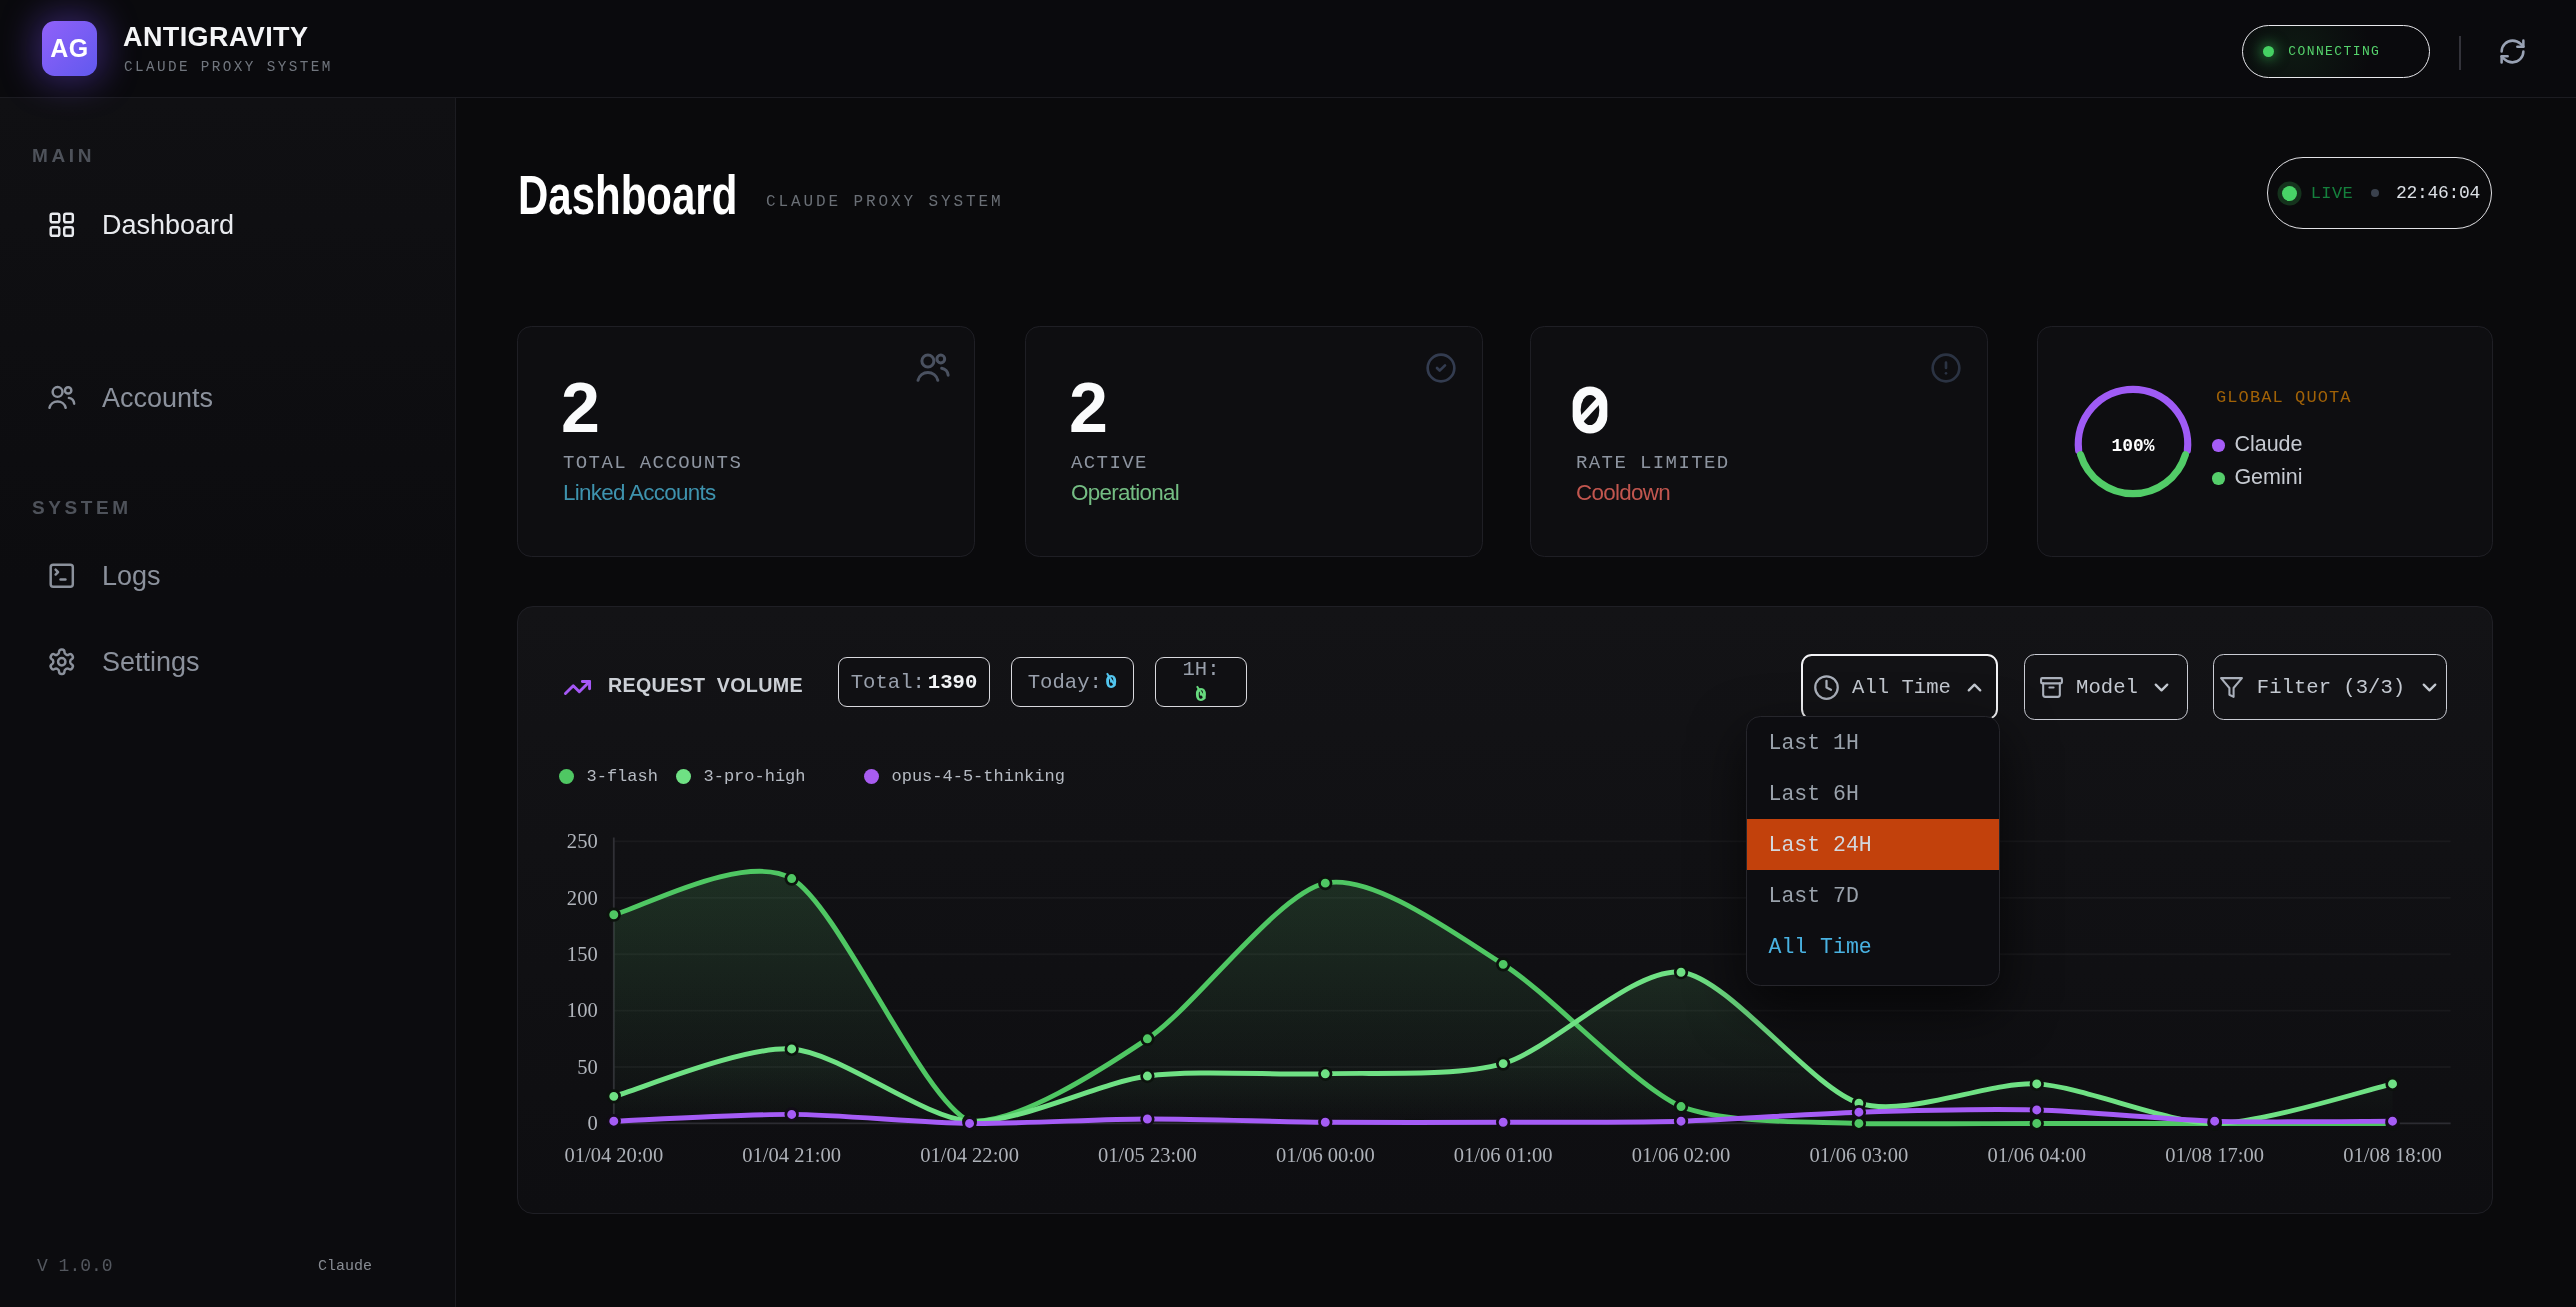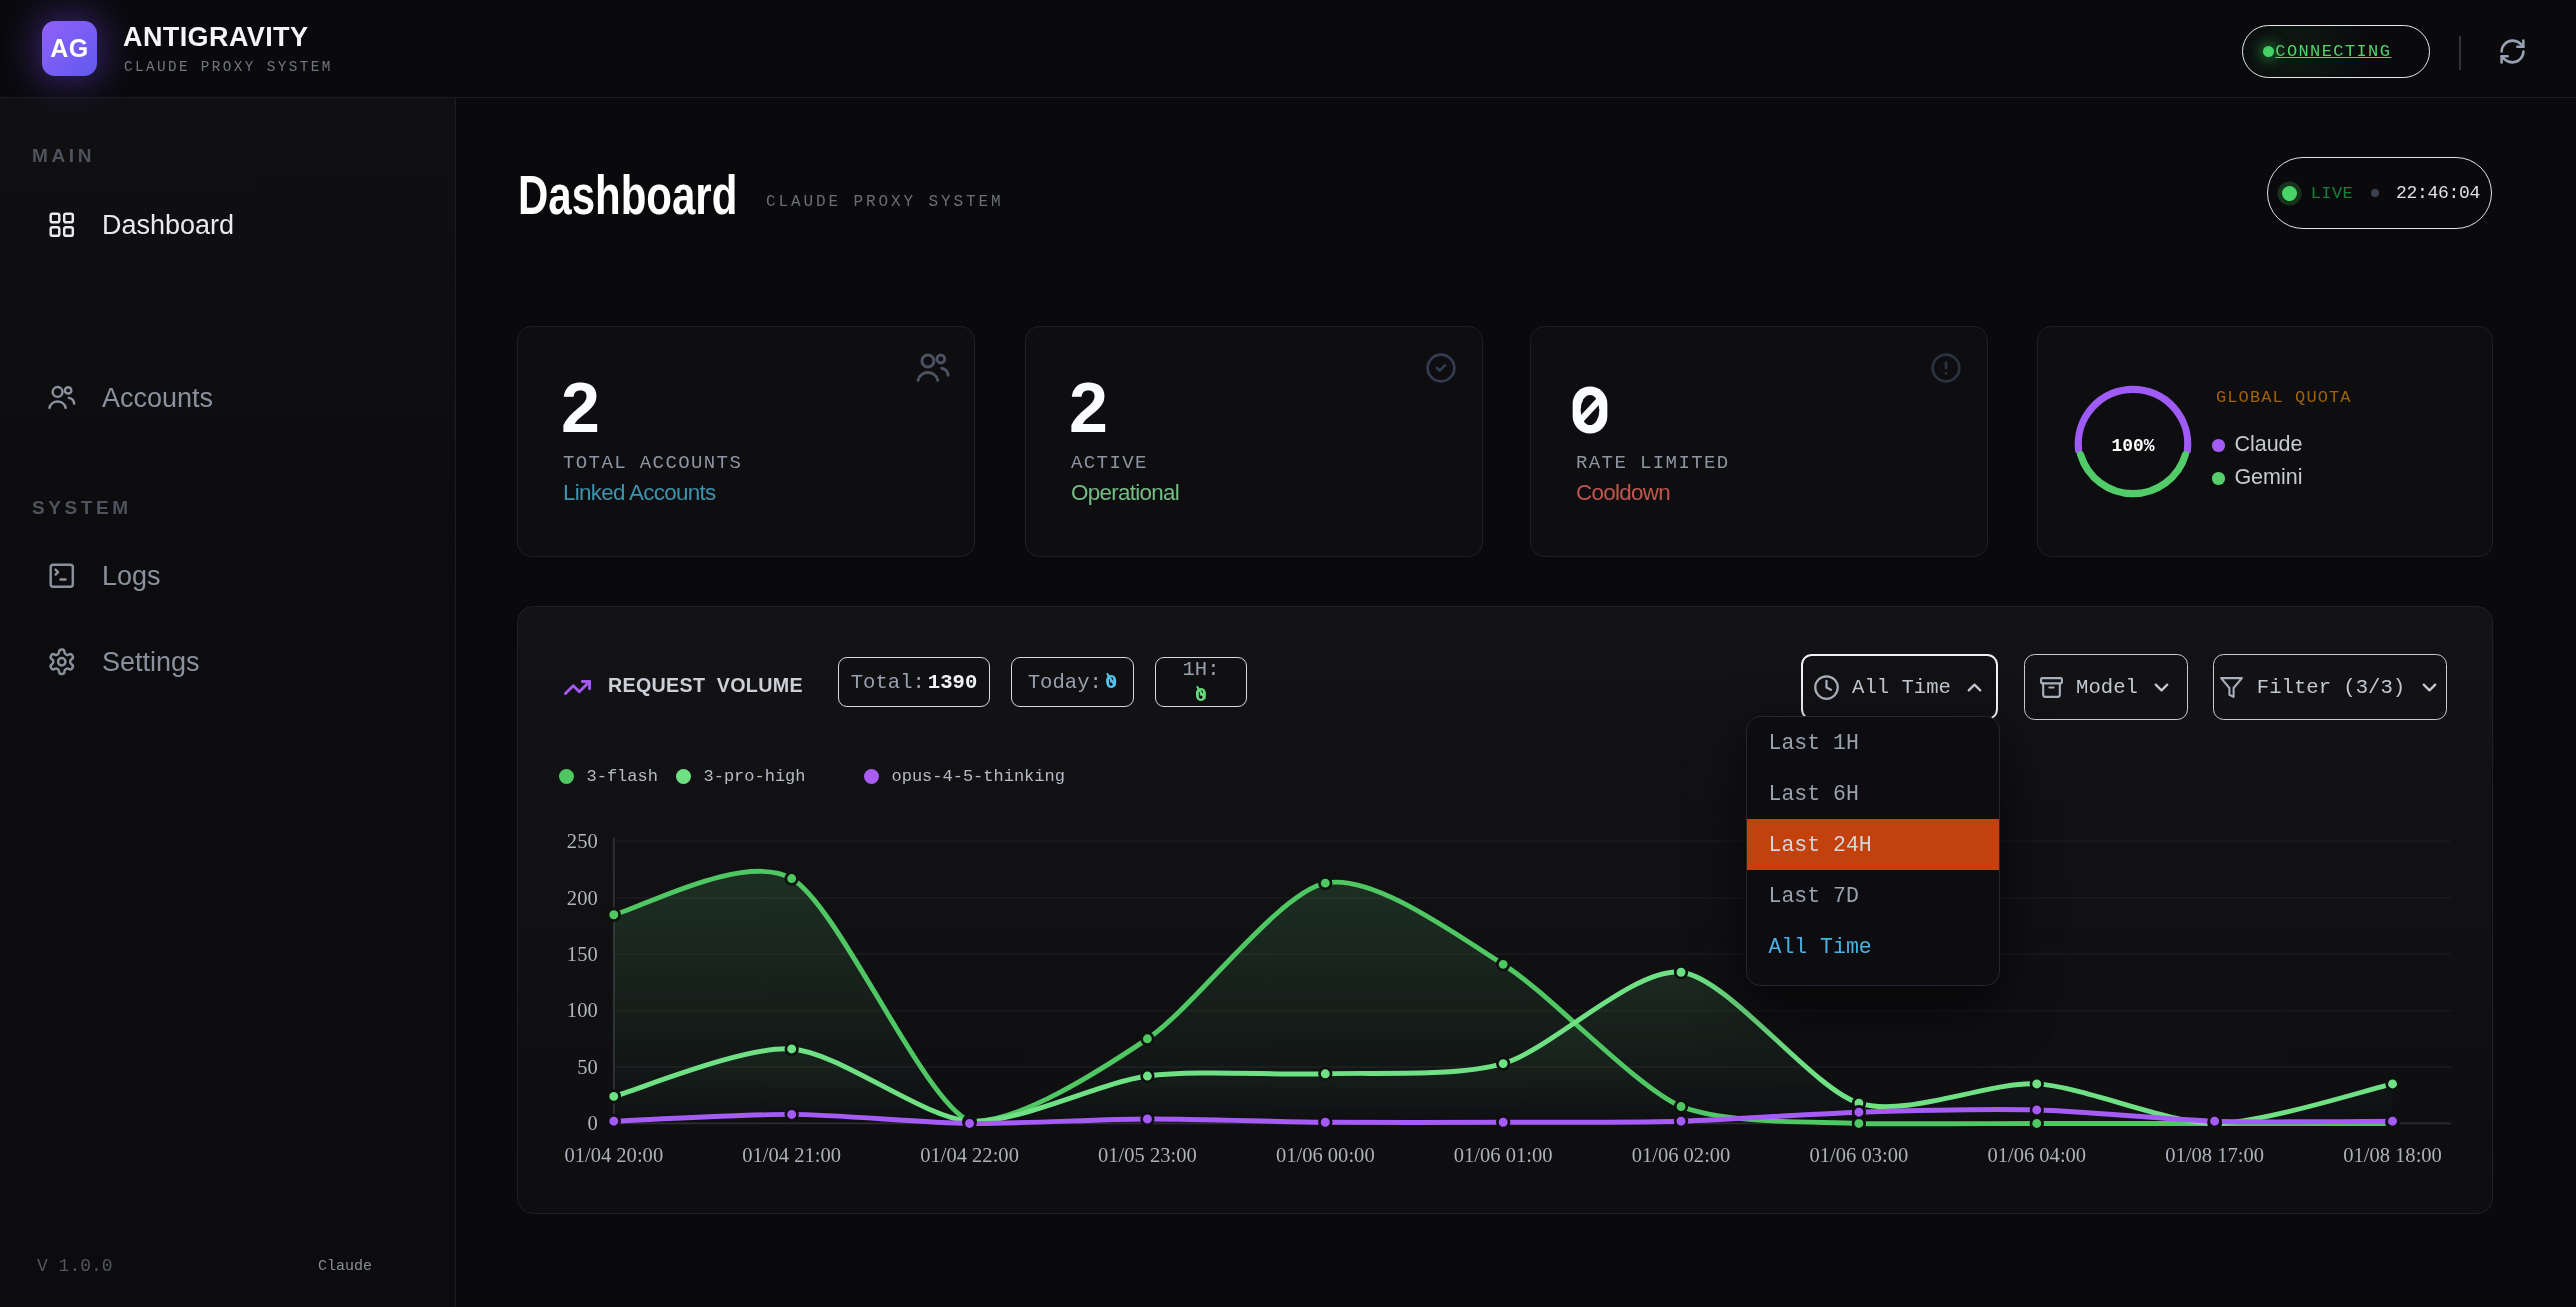--- a/index.html
+++ b/index.html
@@ -11,21 +11,21 @@
 #logo { position:absolute; left:42px; top:20.6px; width:55px; height:55px; border-radius:12.5px;
   background:linear-gradient(135deg,#9061f9 0%,#6159ee 100%);
   box-shadow:0 0 34px 7.2px rgba(124,77,255,.35);
   display:flex; align-items:center; justify-content:center;
   color:#fff; font-weight:bold; font-size:25px; letter-spacing:0.4px; }
 #brand-t { position:absolute; left:123px; top:22.4px; font-size:27px; font-weight:bold; color:#f4f5f7; letter-spacing:0.4px; }
 #brand-s { position:absolute; left:124px; top:59px; font-family:"Liberation Mono",monospace; font-size:14.3px; color:#71767e; letter-spacing:2.4px; }
 #conn { position:absolute; left:2242px; top:25px; width:188px; height:53px; border:1.8px solid #e8e8ec; border-radius:27px;
   display:flex; align-items:center; padding-left:19.7px; background:radial-gradient(circle at 28% 50%, rgba(46,160,67,.10), rgba(0,0,0,0) 55%); }
 #conn .dot { flex-shrink:0; width:11.6px; height:11.6px; border-radius:50%; background:#45d163; box-shadow:0 0 12.5px 2.7px rgba(64,220,100,.5); }
-#conn .txt { font-family:"Liberation Mono",monospace; font-size:17px; color:#55d36c; letter-spacing:1.4px; margin-left:1px;text-decoration:underline; }
+#conn .txt { font-family:"Liberation Mono",monospace; font-size:13px; color:#55d36c; letter-spacing:1.4px; margin-left:14px; }
 #hsep { position:absolute; left:2459px; top:36px; width:1.8px; height:34px; background:#33333a; }
 #refresh { position:absolute; left:2498px; top:37px; width:29px; height:29px; color:#99a2b4; }
 
 
 #sidebar { position:absolute; left:0; top:98px; width:456px; height:1209px; background:linear-gradient(180deg,#101013 0%,#0c0c0f 40%,#0c0c0f 100%); border-right:1.8px solid #1c1c21; z-index:20; }
 .sect { position:absolute; left:32px; font-size:19px; font-weight:bold; letter-spacing:3.6px; color:#4e525a; }
 .nav { position:absolute; left:0; width:456px; height:86px; display:flex; align-items:center; color:#8b919c; }
 .nav svg { position:absolute; left:47px; width:29.5px; height:29.5px; }
 .nav .lbl { position:absolute; left:102px; font-size:27px; }
 .nav.on { color:#e8eaee; }

